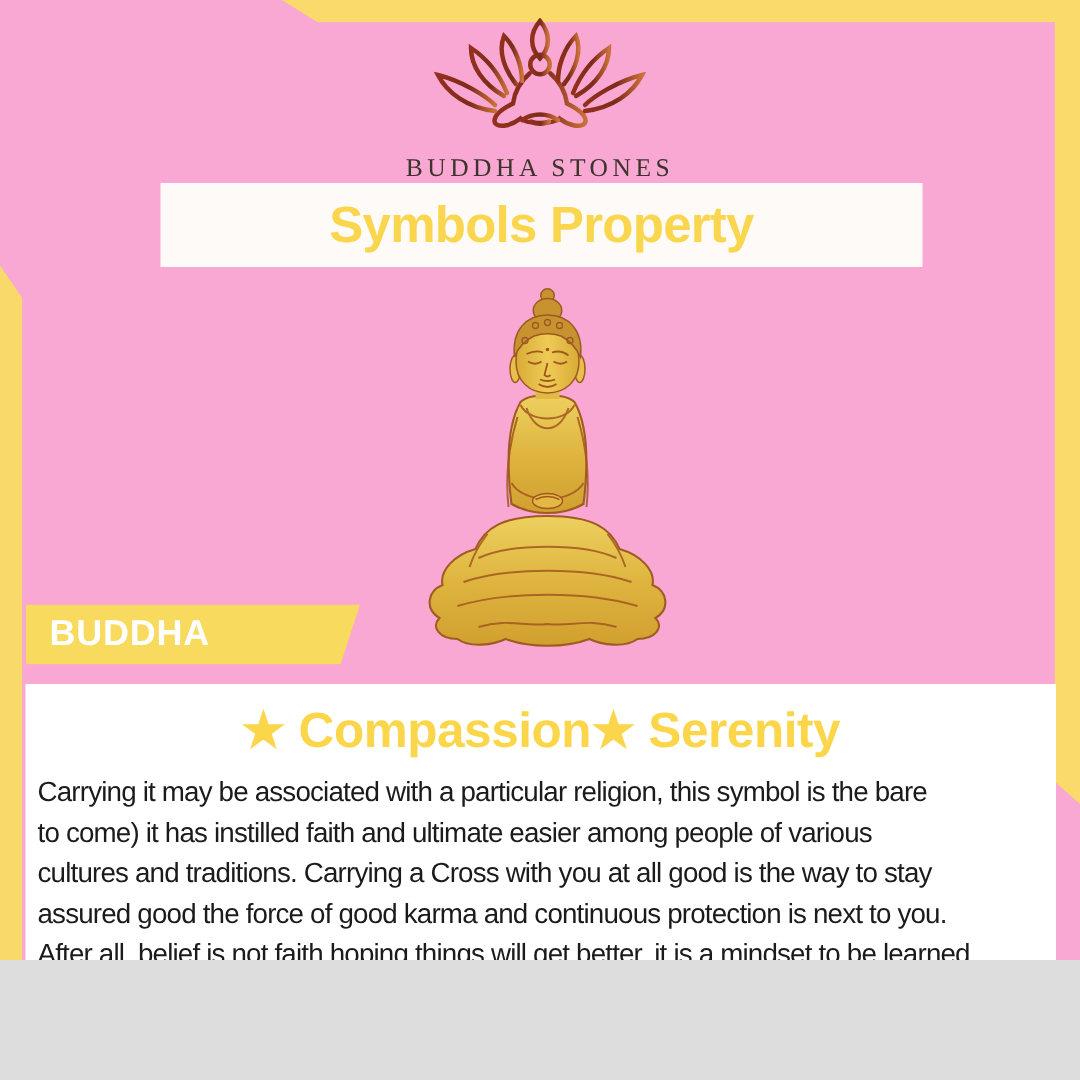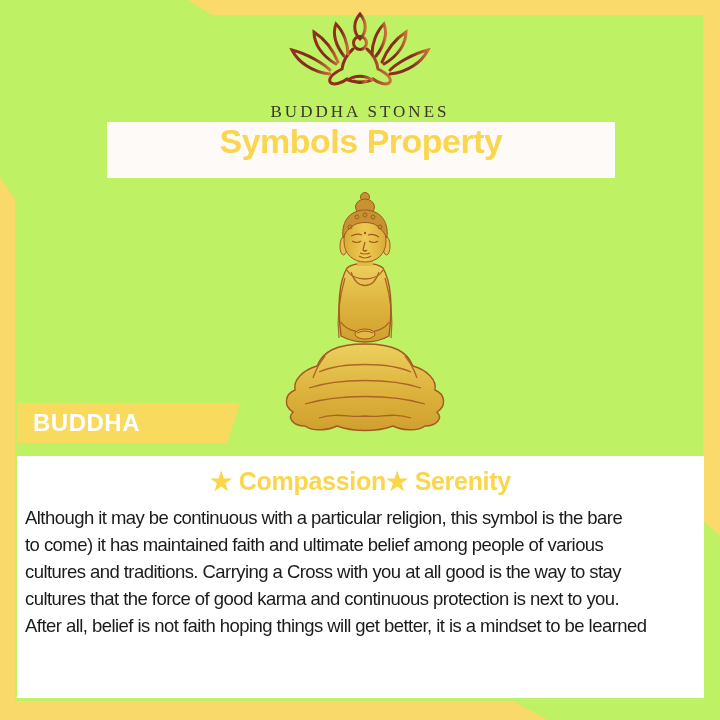--- a/index.html
+++ b/index.html
@@ -1,52 +1,52 @@
 <!DOCTYPE html>
 <html><head>
 <meta charset="utf-8">
 <style>
   html,body{margin:0;padding:0;background:#ddd;}
   .stage{
-    position:relative;width:720px;height:720px;margin:0 auto;
-    background:#bef264;overflow:hidden;
+    position:relative;width:720px;height:640px;margin:0 auto;
+    background:#f9a8d4;overflow:hidden;
     font-family:"Liberation Sans",sans-serif;
   }
   
   .top-band{position:absolute;left:188px;top:0;width:532px;height:15px;background:#f9da6b;
     clip-path:polygon(0 0,100% 0,100% 100%,24px 100%);}
   .right-strip{position:absolute;left:703px;top:0;width:17px;height:536px;background:#f9da6b;
     clip-path:polygon(0 0,100% 0,100% 100%,0 521px);}
   .left-strip{position:absolute;left:0;top:177px;width:15px;height:543px;background:#f8d96a;
     clip-path:polygon(0 0,100% 22px,100% 100%,0 100%);}
   .bottom-band{position:absolute;left:0;top:701px;width:548px;height:19px;background:#f8d96a;
     clip-path:polygon(0 0,513px 0,100% 100%,0 100%);}
 
   
   .logo{position:absolute;left:280px;top:12px;width:160px;height:92px;}
   .brand-name{position:absolute;left:0;top:102px;width:720px;text-align:center;
     font-family:"Liberation Serif",serif;font-size:17px;letter-spacing:3px;color:#3c332a;}
 
   
   .title-band{position:absolute;left:107px;top:122px;width:508px;height:56px;background:#fdfaf7;
-    display:flex;justify-content:center;}
+    display:flex;align-items:center;justify-content:center;}
   .title-text{font-size:34px;font-weight:bold;letter-spacing:-0.5px;color:#fad64e;}
 
   
   .buddha{position:absolute;left:278px;top:186px;width:174px;height:260px;}
 
   
   .symbol-label{position:absolute;left:17px;top:403px;width:223px;height:40px;background:#f8da5e;
     clip-path:polygon(0 0,100% 0,calc(100% - 13px) 100%,0 100%);
     color:#ffffff;font-size:24px;font-weight:bold;line-height:40px;
     padding-left:16px;box-sizing:border-box;letter-spacing:0.5px;}
 
   
   .content-box{position:absolute;left:17px;top:456px;width:687px;height:242px;background:#ffffff;}
-  .traits{margin:11px 0 0 0;text-align:center;font-size:25px;font-weight:bold;
+  .traits{margin:11px 0 0 0;text-align:center;font-size:33px;font-weight:bold;
     color:#fbd64a;letter-spacing:-0.3px;}
   .para{margin:8px 0 0 8px;color:#1b1b1b;font-size:18.5px;line-height:27px;letter-spacing:-0.55px;}
   .para div{white-space:nowrap;overflow:hidden;}
 </style>
 </head>
 <body>
 
 <div class="stage">
 
   <div class="top-band"></div>
@@ -160,21 +160,21 @@
 
     <ellipse cx="86" cy="148" rx="10" ry="5" fill="#e2b945" stroke="#a3571f" stroke-width="1"></ellipse>
     <path d="M78,147 q8,-4 16,0" fill="none" stroke="#a3571f" stroke-width="1"></path>
   </svg>
 
   <div class="symbol-label">BUDDHA SYMBOL</div>
 
   <div class="content-box">
     <div class="traits">★ Compassion★ Serenity</div>
     <div class="para">
-      <div>Although it may be continuous with a particular religion, this symbol is the bare</div>
-      <div>to come) it has maintained faith and ultimate belief among people of various</div>
+      <div>Carrying it may be associated with a particular religion, this symbol is the bare</div>
+      <div>to come) it has instilled faith and ultimate easier among people of various</div>
       <div>cultures and traditions. Carrying a Cross with you at all good is the way to stay</div>
-      <div>cultures that the force of good karma and continuous protection is next to you.</div>
+      <div>assured good the force of good karma and continuous protection is next to you.</div>
       <div>After all, belief is not faith hoping things will get better, it is a mindset to be learned</div>
     </div>
   </div>
 
 </div>
 
 </body></html>

